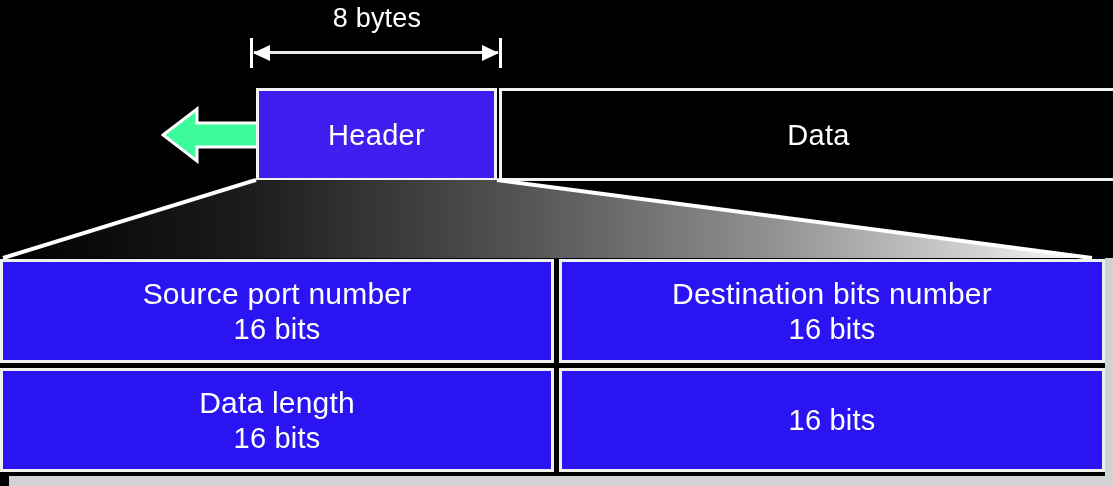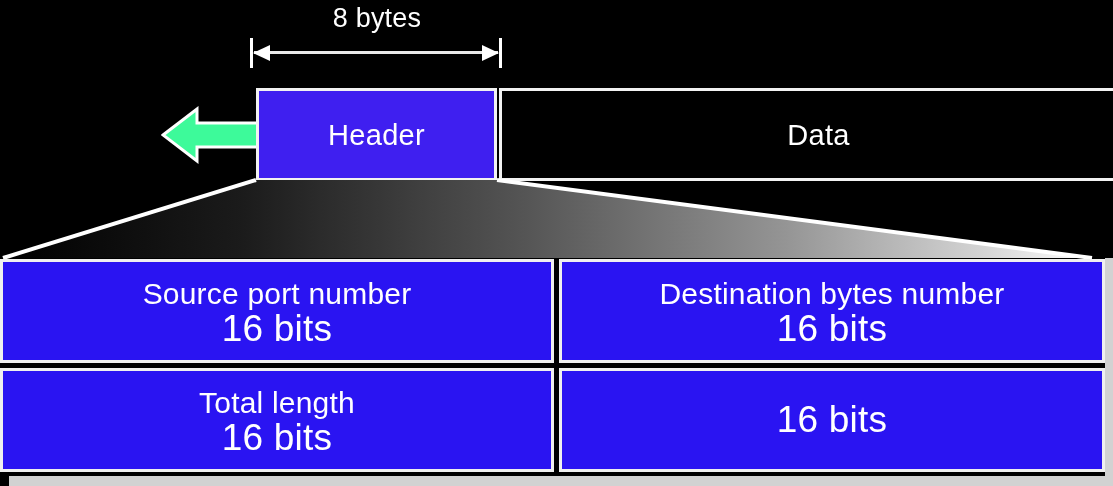--- a/index.html
+++ b/index.html
@@ -177,21 +177,21 @@
   .field-cell.left-cell  { width: 554px; }
   .field-cell.right-cell { width: 546px; margin-left: 5px; }
 
   .field-name {
     font-size: 30px;
     line-height: 36px;
     letter-spacing: 0.2px;
     white-space: nowrap;
   }
   .field-size {
-    font-size: 37px;
+    font-size: 29px;
     line-height: 34px;
     letter-spacing: 0.2px;
     white-space: nowrap;
   }
 </style>
 </head>
 <body>
 
 <div id="canvas">
 
@@ -238,28 +238,28 @@
   </div>
 
   <div class="fields">
 
     <div class="field-row row-0">
       <div class="field-cell left-cell">
         <div class="field-name">Source port number</div>
         <div class="field-size">16 bits</div>
       </div>
       <div class="field-cell right-cell">
-        <div class="field-name">Destination bytes number</div>
+        <div class="field-name">Destination bits number</div>
         <div class="field-size">16 bits</div>
       </div>
     </div>
 
     <div class="field-row row-1">
       <div class="field-cell left-cell">
-        <div class="field-name">Total length</div>
+        <div class="field-name">Data length</div>
         <div class="field-size">16 bits</div>
       </div>
       <div class="field-cell right-cell">
         <div class="field-size">16 bits</div>
       </div>
     </div>
 
   </div>
 
   <div class="chrome-right"></div>

